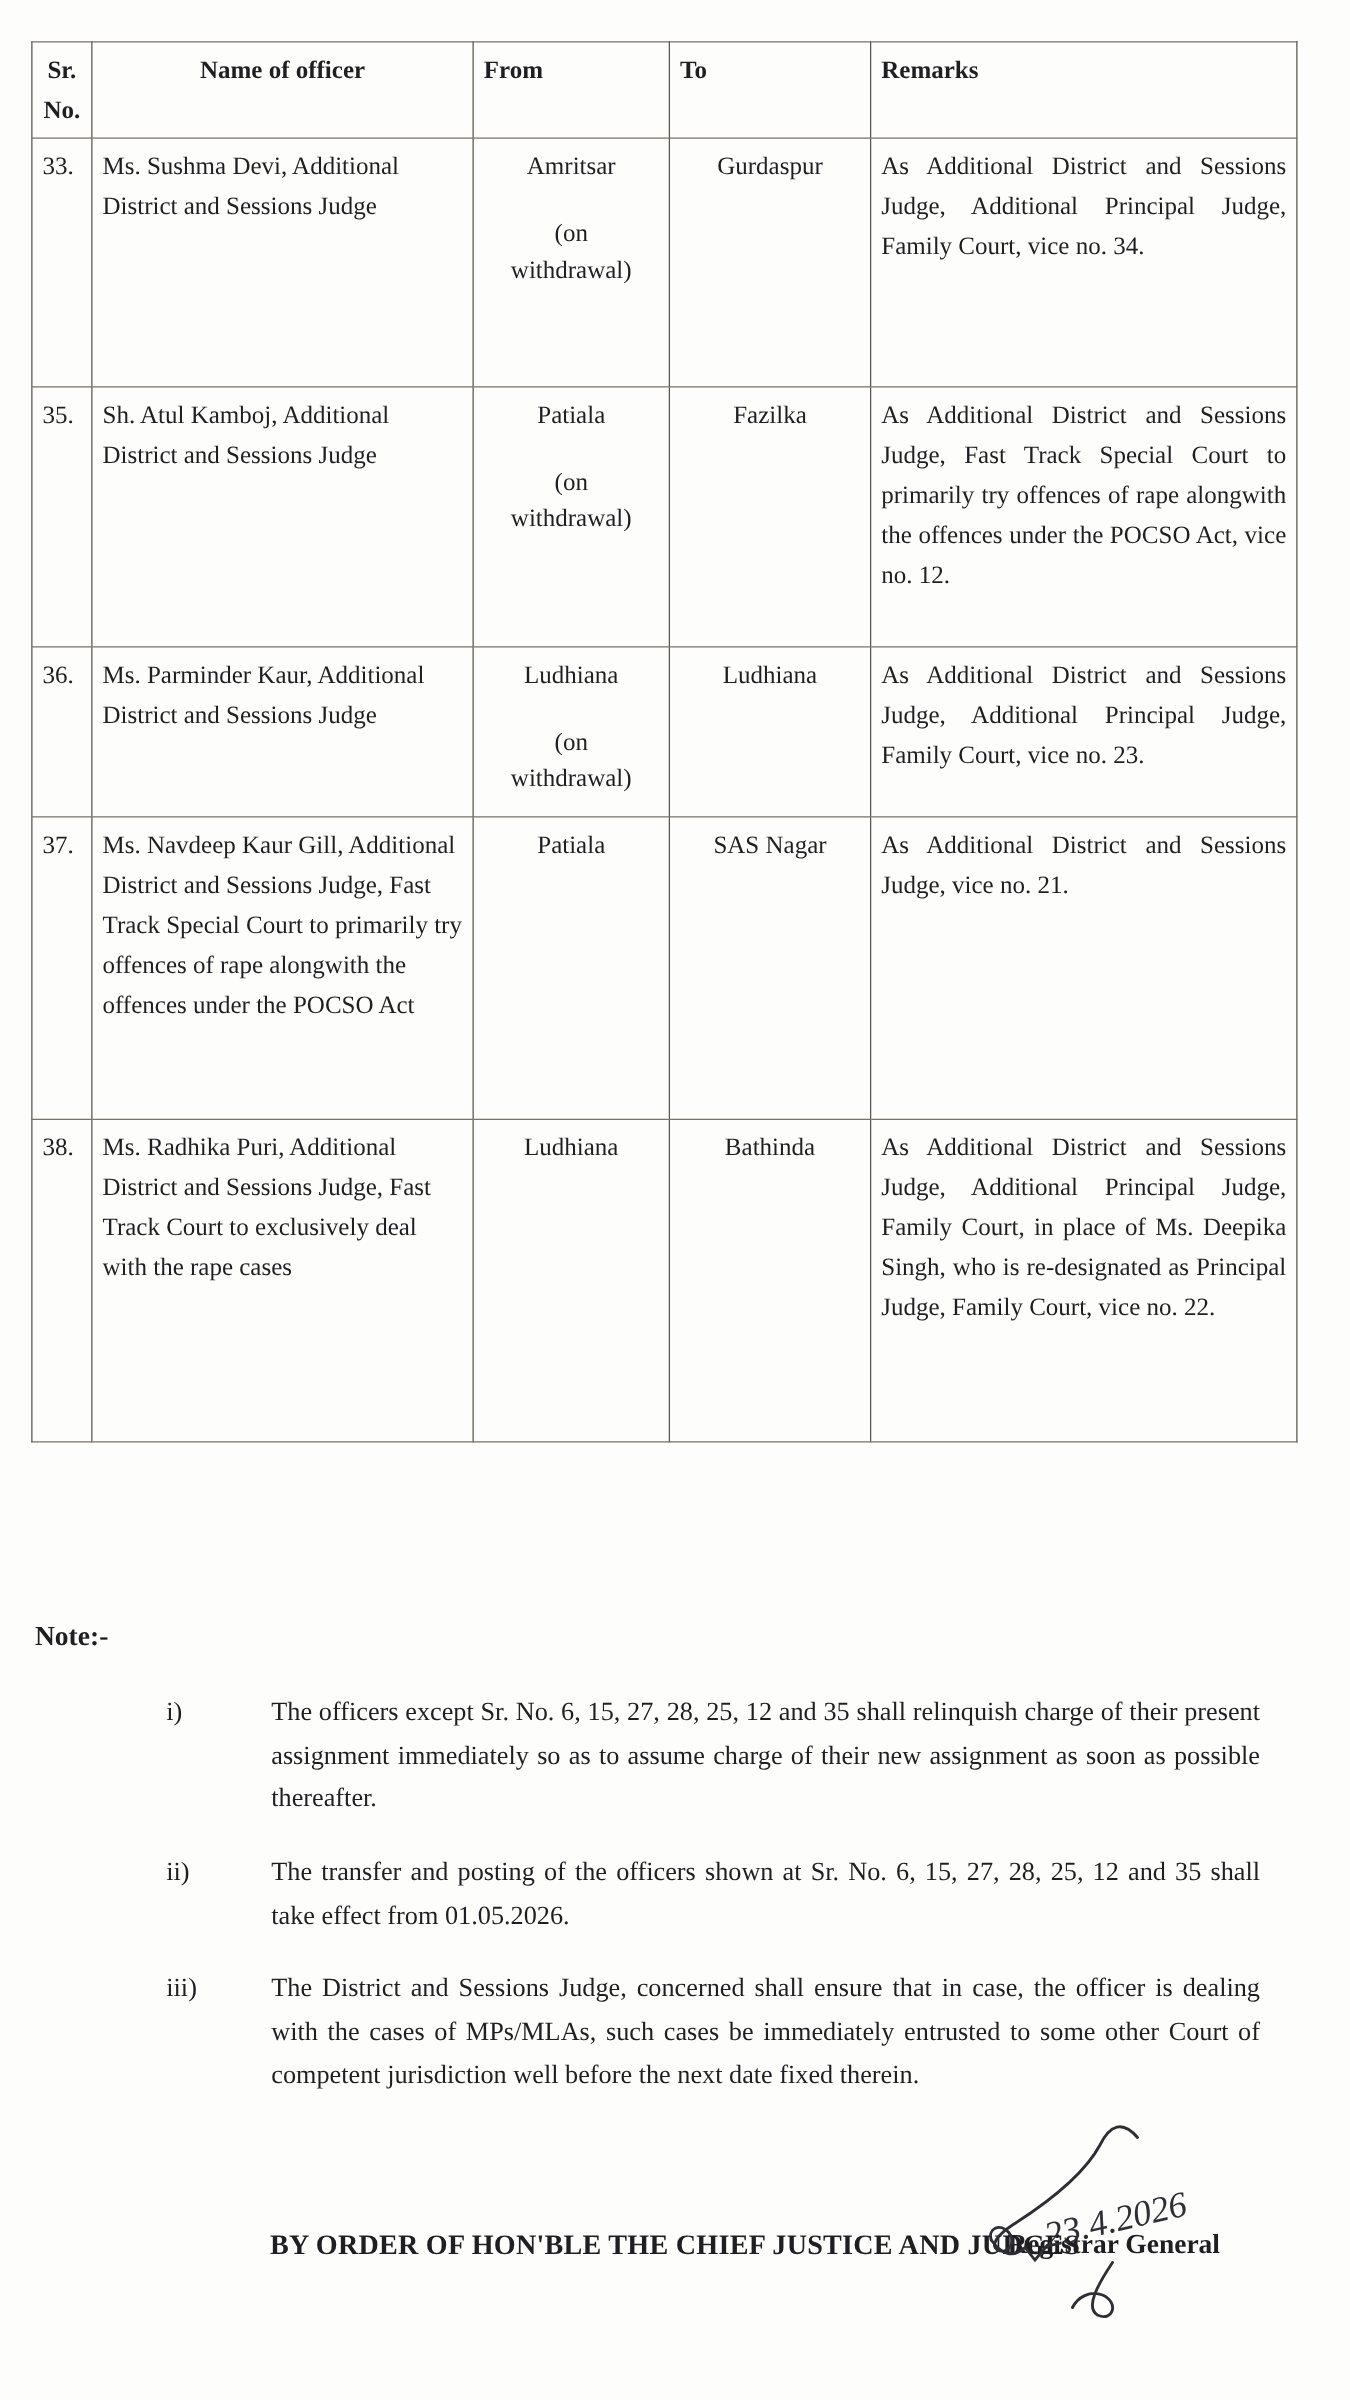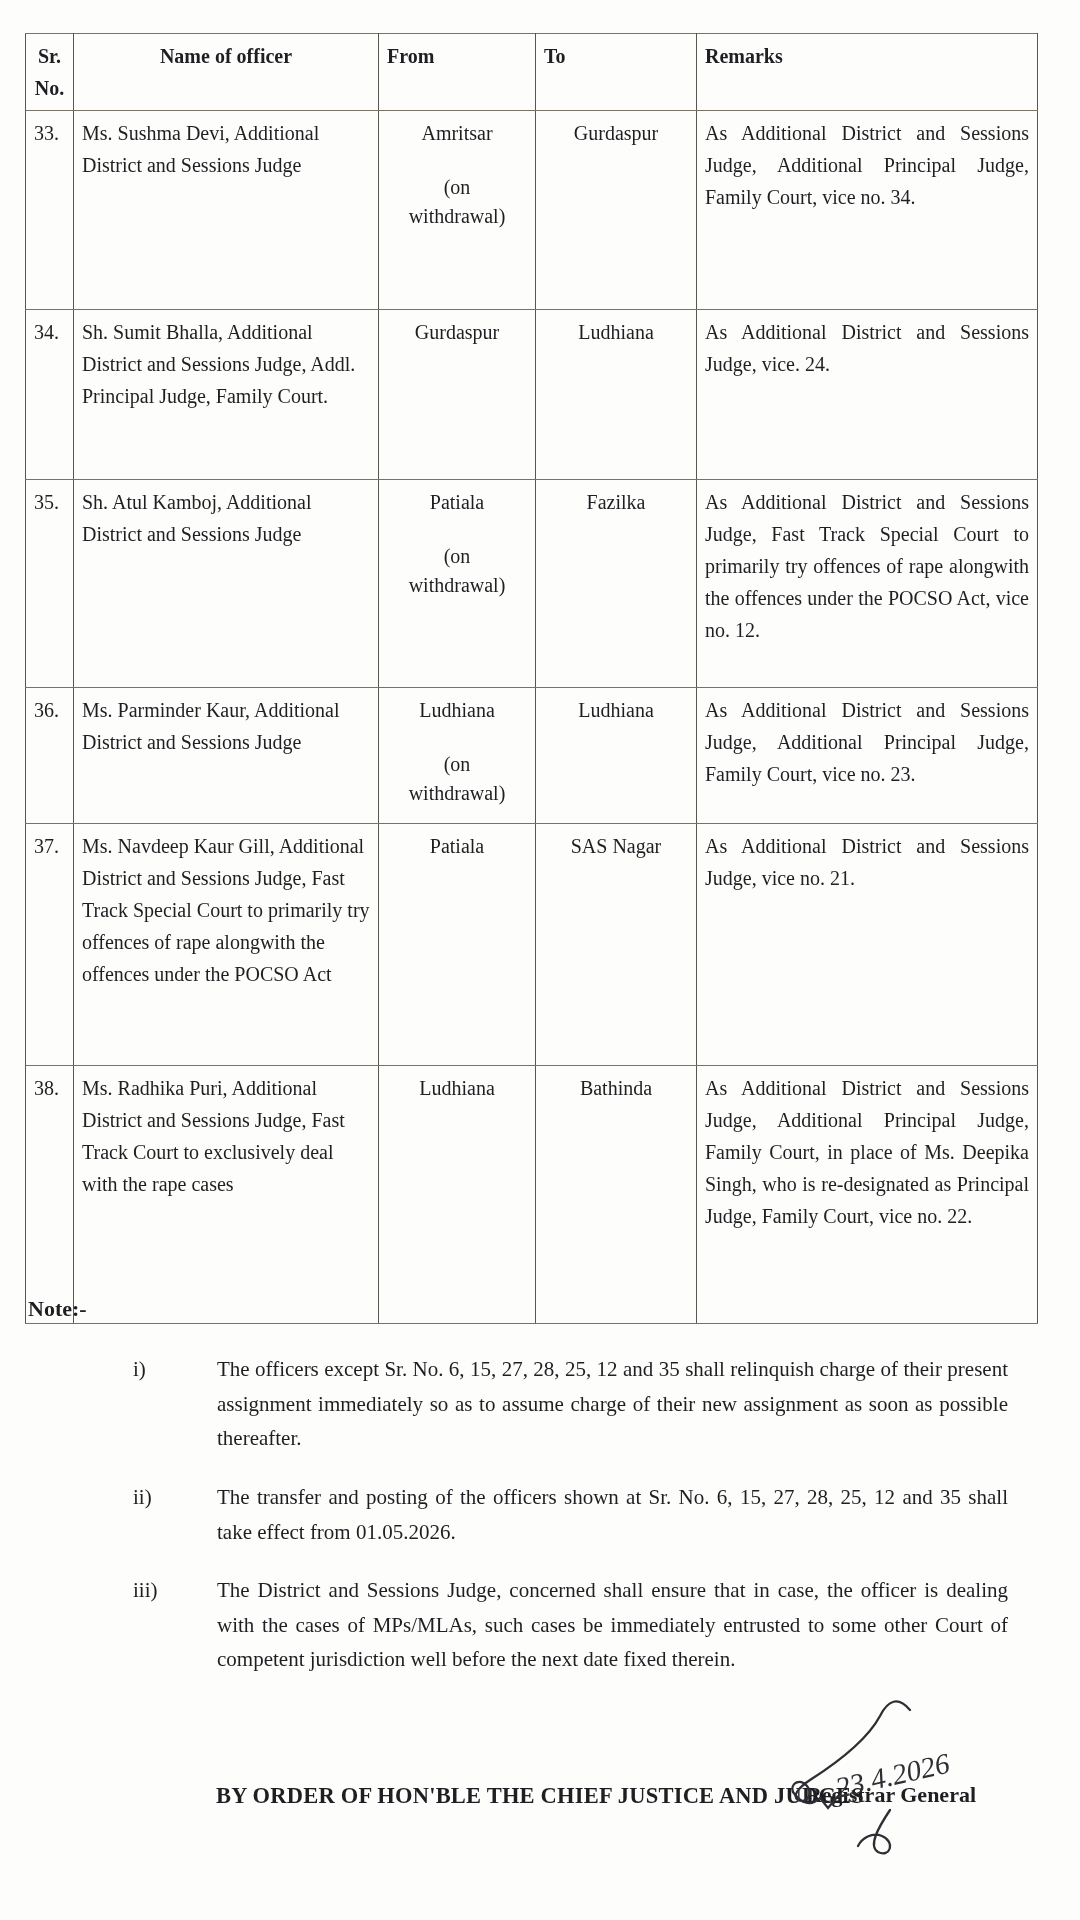--- a/index.html
+++ b/index.html
@@ -141,29 +141,20 @@
       <tr class="rh-33">
         <td class="sr">33.</td>
         <td class="name">Ms. Sushma Devi, Additional District and Sessions Judge</td>
         <td class="from">
           <div>Amritsar</div>
           <div class="from-note">(on withdrawal)</div>
         </td>
         <td class="to">Gurdaspur</td>
         <td class="remarks">As Additional District and Sessions Judge, Additional Principal Judge, Family Court, vice no. 34.</td>
       </tr>
-      <tr class="rh-34">
-        <td class="sr">34.</td>
-        <td class="name">Sh. Sumit Bhalla, Additional District and Sessions Judge, Addl. Principal Judge, Family Court.</td>
-        <td class="from">
-          <div>Gurdaspur</div>
-        </td>
-        <td class="to">Ludhiana</td>
-        <td class="remarks">As Additional District and Sessions Judge, vice. 24.</td>
-      </tr>
       <tr class="rh-35">
         <td class="sr">35.</td>
         <td class="name">Sh. Atul Kamboj, Additional District and Sessions Judge</td>
         <td class="from">
           <div>Patiala</div>
           <div class="from-note">(on withdrawal)</div>
         </td>
         <td class="to">Fazilka</td>
         <td class="remarks">As Additional District and Sessions Judge, Fast Track Special Court to primarily try offences of rape alongwith the offences under the POCSO Act, vice no. 12.</td>
       </tr>

